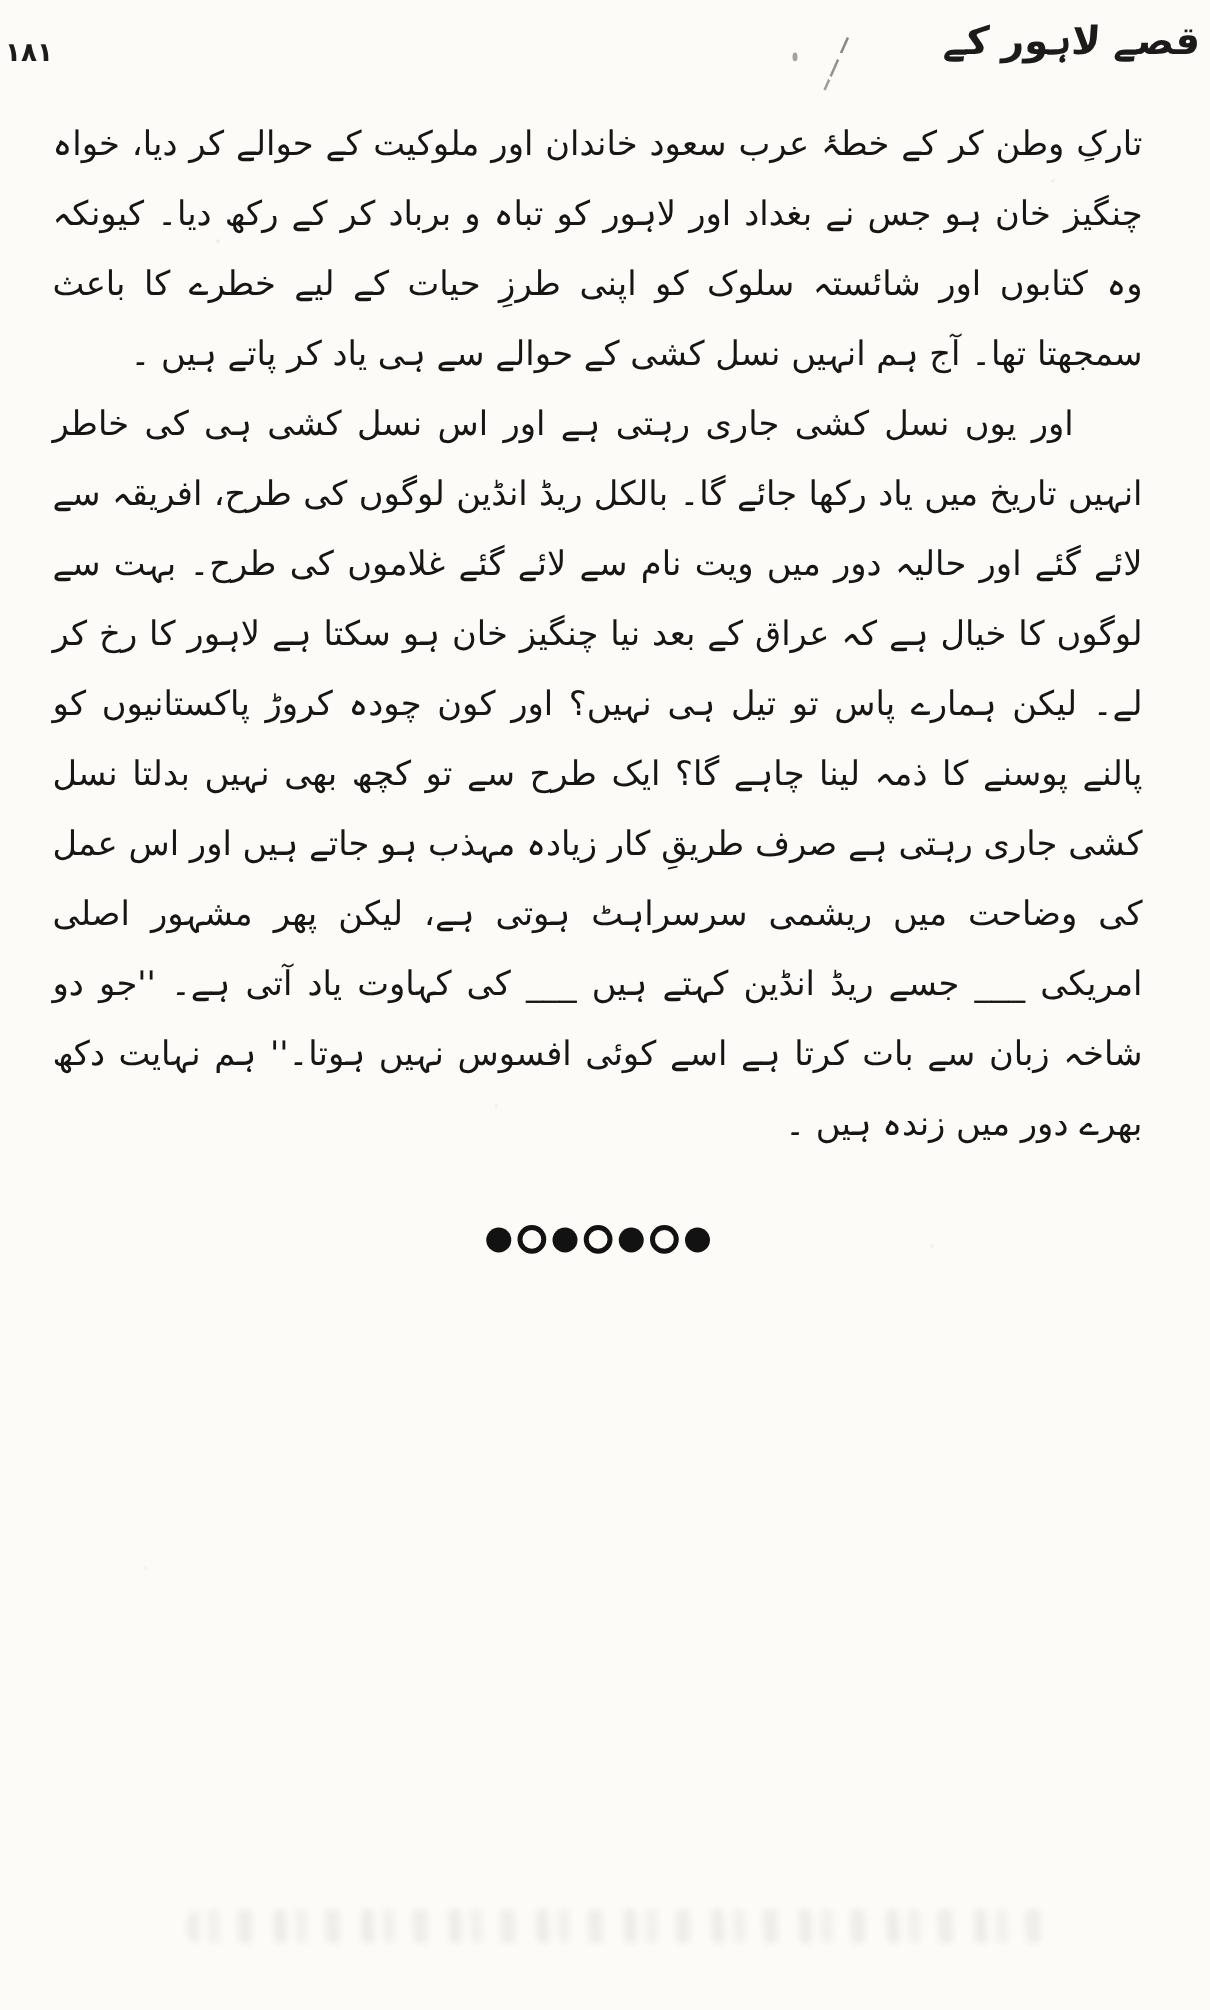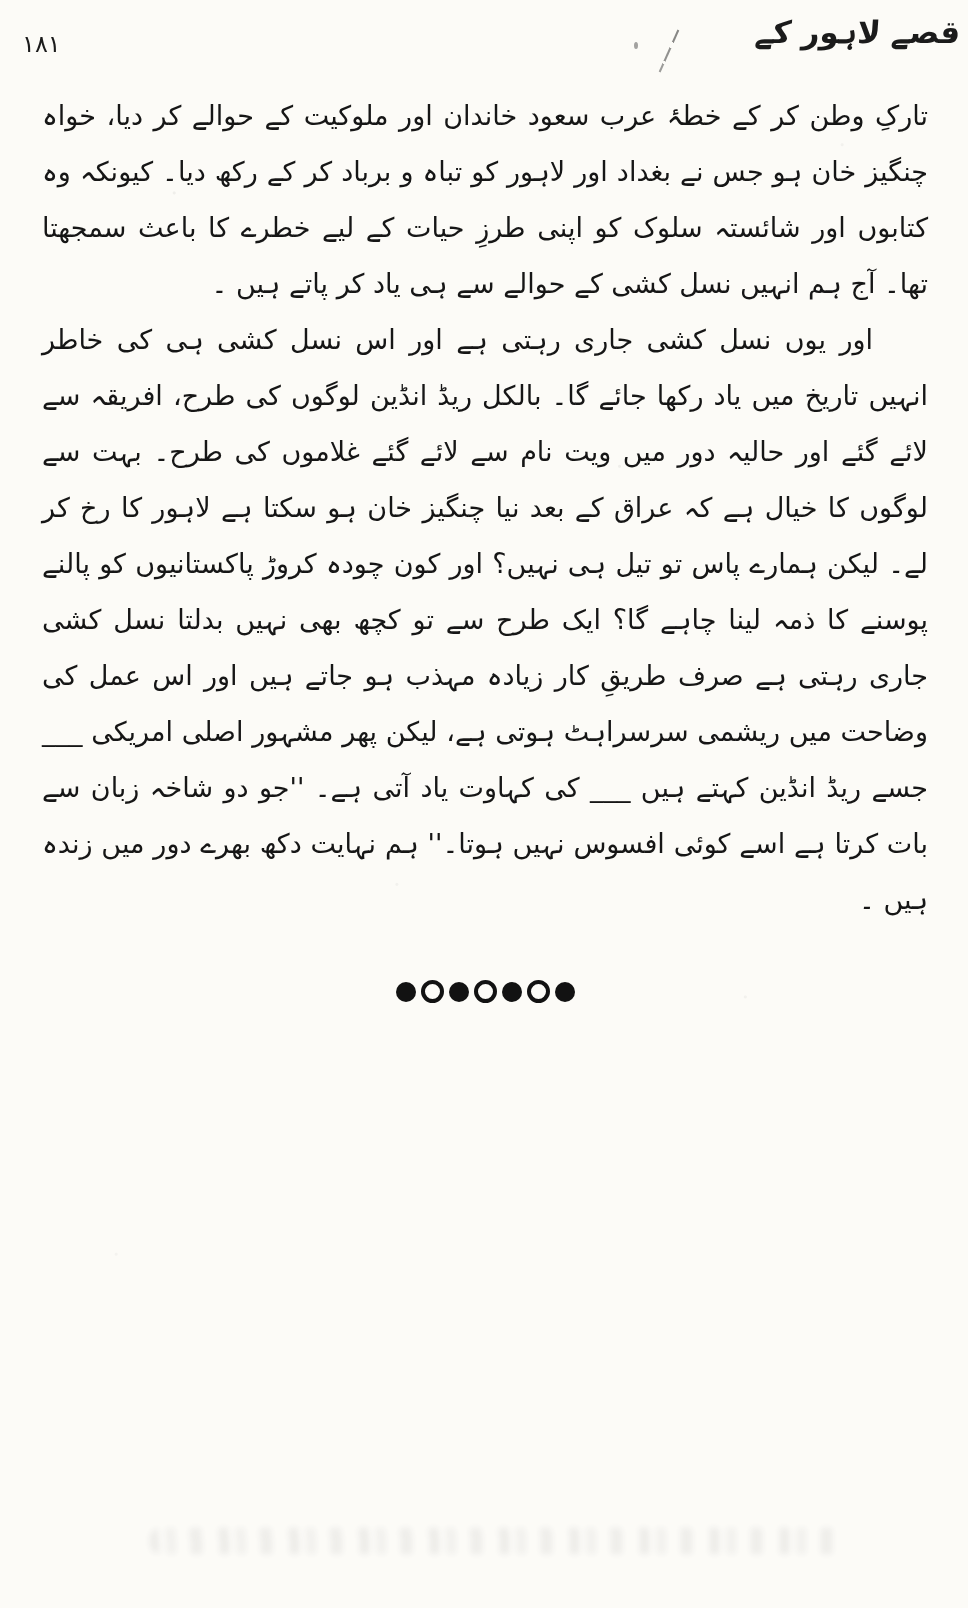--- a/index.html
+++ b/index.html
@@ -24,23 +24,23 @@
       radial-gradient(circle at 64% 29%, rgba(0,0,0,0.05) 0 1px, transparent 2px),
       radial-gradient(circle at 87% 9%,  rgba(0,0,0,0.04) 0 1px, transparent 2px),
       radial-gradient(circle at 41% 55%, rgba(0,0,0,0.04) 0 1px, transparent 2px),
       radial-gradient(circle at 12% 78%, rgba(0,0,0,0.03) 0 1px, transparent 2px),
       radial-gradient(circle at 77% 62%, rgba(0,0,0,0.04) 0 1px, transparent 2px);
     pointer-events: none;
   }
   .page-number {
     position: absolute;
     top: 30px;
-    left: 22px;
-    font-size: 24px;
-    font-weight: normal;
+    left: 4px;
+    font-size: 21px;
+    font-weight: bold;
     letter-spacing: 4px;
     direction: rtl;
   }
   .running-head {
     position: absolute;
     top: 14px;
     right: 8px;
     font-size: 31px;
     font-weight: bold;
     direction: rtl;
@@ -63,21 +63,21 @@
     left: 668px;
     width: 2px;
     height: 46px;
     background: linear-gradient(to bottom, rgba(40,40,40,0.55) 0 30%, transparent 30% 42%, rgba(40,40,40,0.5) 42% 74%, transparent 74% 80%, rgba(40,40,40,0.45) 80% 100%);
     transform: rotate(24deg);
   }
   .text-block {
     position: absolute;
     top: 88px;
     left: 42px;
-    right: 40px;
+    right: 54px;
     direction: rtl;
     text-align: justify;
     font-size: 27px;
     line-height: 56px;
     color: #161616;
   }
   .text-block p {
     margin: 0;
   }
   .text-block p.indented {

